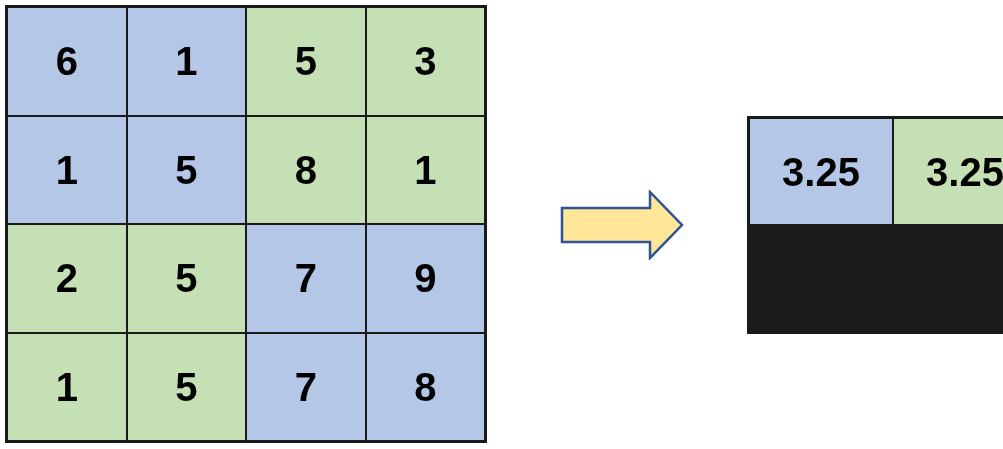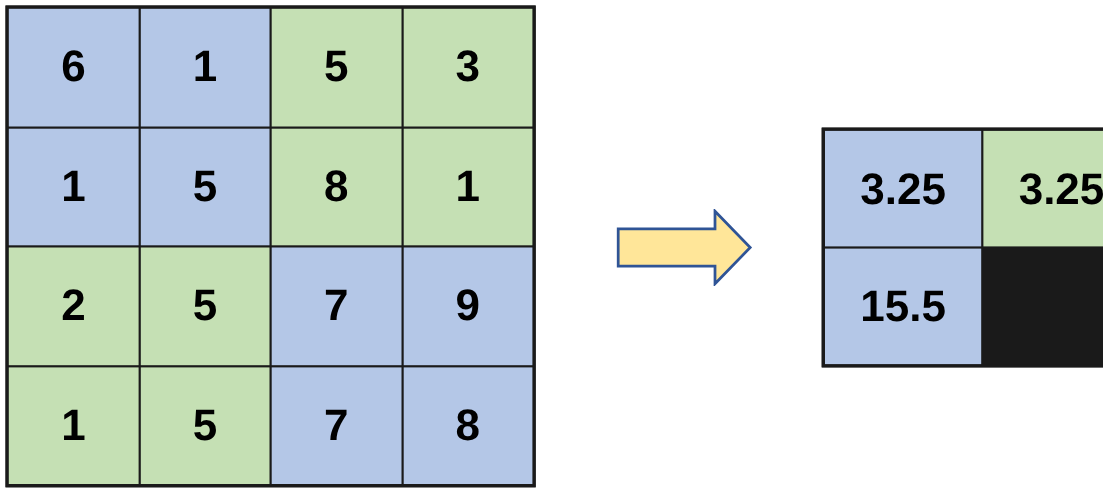--- a/index.html
+++ b/index.html
@@ -78,16 +78,15 @@
 
   <div class="arrow-wrap">
     <svg width="124" height="70" viewBox="0 0 124 70" xmlns="http://www.w3.org/2000/svg">
       <polygon points="2,18 90,18 90,2 122,35 90,68 90,52 2,52" fill="var(--arrow-fill)" stroke="var(--arrow-border)" stroke-width="2.5" stroke-linejoin="miter"></polygon>
     </svg>
   </div>
 
   <div class="grid grid-output">
     <div class="cell" data-color="blue">3.25</div>
     <div class="cell" data-color="green">3.25</div>
-    <div class="cell" data-color="blue">15.5</div>
   </div>
 
 </div>
 
 </body></html>

